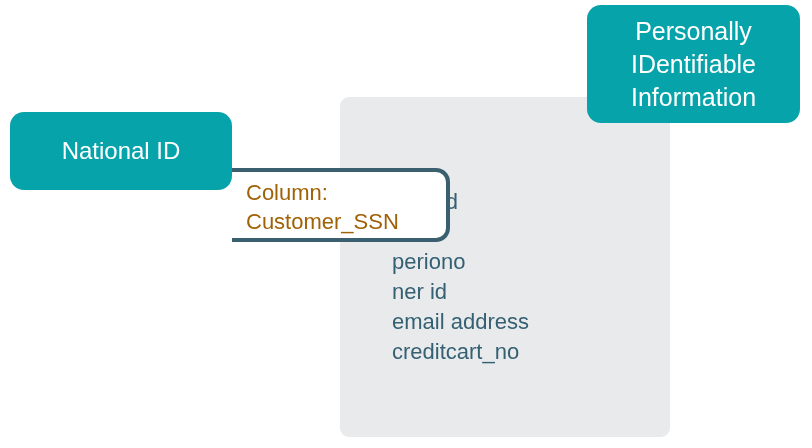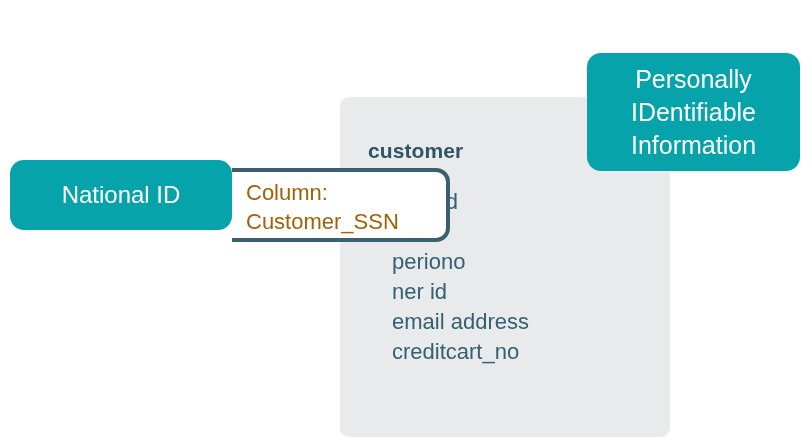--- a/index.html
+++ b/index.html
@@ -60,39 +60,38 @@
   .tag-box {
     position: absolute;
     background: #06a3ab;
     border-radius: 14px;
     color: #ffffff;
     display: flex;
     align-items: center;
     justify-content: center;
     text-align: center;
     box-sizing: border-box;
-    margin-top: 48px;
   }
   .tag-pii {
     left: 587px;
     top: 5px;
     width: 213px;
     height: 118px;
     font-size: 25px;
     line-height: 33px;
     padding: 0 8px;
   }
   .tag-pii .lines {
     display: block;
   }
   .tag-national {
     left: 10px;
     top: 112px;
     width: 222px;
-    height: 70px;
+    height: 78px;
     font-size: 24px;
   }
 
   
   .callout {
     position: absolute;
     left: 232px;
     top: 168px;
     width: 218px;
     height: 74px;
@@ -117,21 +116,20 @@
   .callout-text .ln {
     display: block;
   }
 </style>
 </head>
 <body>
 
 <div id="stage">
 
   <div class="table-panel">
-    <div class="table-title">customer</div>
     <ul class="field-list">
       <li>riod_id</li>
       <li>id</li>
       <li>periono</li>
       <li>ner id</li>
       <li>email address</li>
       <li>creditcart_no</li>
     </ul>
   </div>
 

